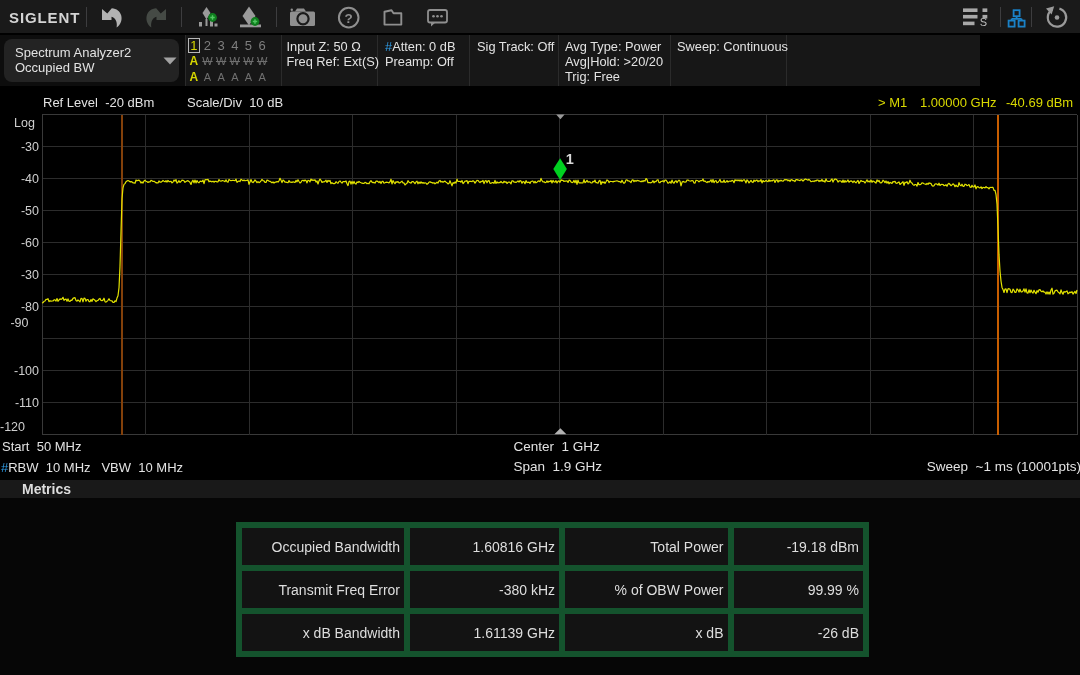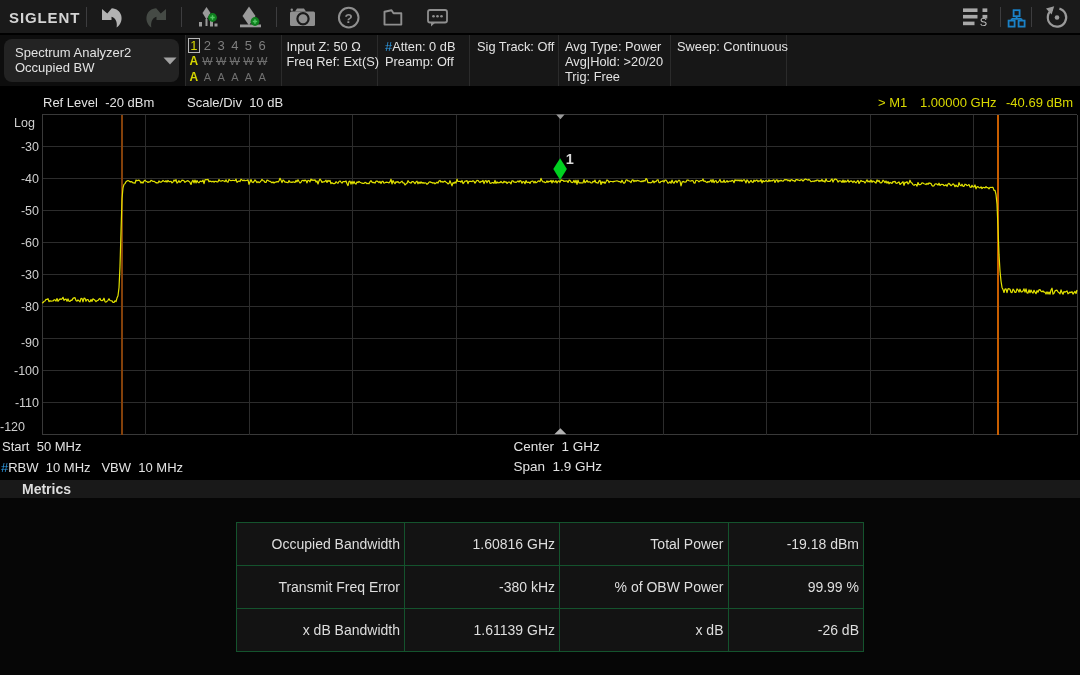--- a/index.html
+++ b/index.html
@@ -4,40 +4,40 @@
 html,body { width:1080px; height:675px; background:#000; overflow:hidden;
   font-family:"Liberation Sans", sans-serif; }
 .abs { position:absolute; }
 #root { position:relative; width:1080px; height:675px; background:#000; }
 
 #tbar { position:absolute; left:0; top:0; width:1080px; height:33px; background:#1a1a1a; }
 .tsep { position:absolute; top:7px; width:1px; height:20px; background:#3d3d3f; }
 #logo { position:absolute; left:9px; top:9px; font-size:15px; font-weight:bold; color:#d4d4d4;
   letter-spacing:0.9px; }
 
-#srow { position:absolute; left:0; top:35px; width:1080px; height:51px; background:#171717; }
+#srow { position:absolute; left:0; top:35px; width:980px; height:51px; background:#171717; }
 #ddstrip { position:absolute; left:0; top:0; width:185px; height:51px; background:#0d0d0d; }
 .sdiv { position:absolute; top:0; width:1px; height:51px; background:#2b2b2b; }
 .stext { position:absolute; font-size:12.8px; color:#e2e2e2; white-space:pre; line-height:15px; }
 #ddpanel { position:absolute; left:4px; top:4px; width:175px; height:43px; background:#232323; border-radius:8px; }
 .trl { position:absolute; left:187px; width:84px; height:16px; display:flex; }
 .trl span { width:13.66px; text-align:center; font-size:13px; line-height:16px; }
 .trl[style*="11px"] span { font-size:11px; }
 
 #chart { position:absolute; left:0; top:87px; width:1080px; height:393px; background:#000; }
 .ylab { position:absolute; font-size:12.5px; color:#cfcfcf; line-height:14px; }
 .blab { position:absolute; font-size:13px; color:#e2e2e2; white-space:pre; line-height:15px; }
 .yellow { color:#d9d900; }
 .blab2 { position:absolute; font-size:13.5px; color:#e2e2e2; white-space:pre; line-height:15px; }
 
 #mbar { position:absolute; left:0; top:480px; width:1080px; height:18px; background:#191919; }
 #mbar div { position:absolute; left:22px; top:1px; font-size:14px; font-weight:bold; color:#dedede; }
 #lower { position:absolute; left:0; top:498px; width:1080px; height:177px; background:#060606; }
 table { position:absolute; left:236px; top:522px; z-index:5; border-collapse:collapse; table-layout:fixed; }
-td { background:#131313; border:1px solid #14532d; font-size:14px; color:#dedede;
+td { background:#131313; border:6px solid #14532d; font-size:14px; color:#dedede;
   text-align:right; padding:0 4px 0 0; height:43.15px; }
 </style></head>
 <body>
 <div id="root">
 
 <div id="tbar">
  <div id="logo">SIGLENT</div>
  <div class="tsep" style="left:86px"></div>
  <div class="tsep" style="left:181px"></div>
  <div class="tsep" style="left:276px"></div>
@@ -172,21 +172,21 @@
  <div class="blab yellow" style="left:878px;top:8.4px">&gt; M1</div>
  <div class="blab yellow" style="left:920px;top:8.4px">1.00000 GHz</div>
  <div class="blab yellow" style="left:1006px;top:8.4px">-40.69 dBm</div>
  <div class="ylab" style="left:14px;top:28.6px;text-align:left">Log</div>
 <div class="ylab" style="left:0;top:52.5px;width:39px;text-align:right">-30</div>
 <div class="ylab" style="left:0;top:84.5px;width:39px;text-align:right">-40</div>
 <div class="ylab" style="left:0;top:116.6px;width:39px;text-align:right">-50</div>
 <div class="ylab" style="left:0;top:148.6px;width:39px;text-align:right">-60</div>
 <div class="ylab" style="left:0;top:180.6px;width:39px;text-align:right">-30</div>
 <div class="ylab" style="left:0;top:212.6px;width:39px;text-align:right">-80</div>
-<div class="ylab" style="left:0;top:249px;width:39px;text-align:right">-90</div>
+<div class="ylab" style="left:0;top:229px;width:39px;text-align:center">-90</div>
 <div class="ylab" style="left:0;top:276.7px;width:39px;text-align:right">-100</div>
 <div class="ylab" style="left:0;top:308.7px;width:39px;text-align:right">-110</div>
 <div class="ylab" style="left:0;top:333.3px;width:39px;text-align:left">-120</div>
  <svg class="abs" style="left:0;top:0" width="1080" height="393" viewBox="0 0 1080 393">
   <g shape-rendering="crispEdges">
   <line x1="42.0" y1="27.5" x2="1077.3" y2="27.5" stroke="#393939" stroke-width="1"></line>
 <line x1="42.0" y1="59.5" x2="1077.3" y2="59.5" stroke="#2c2c2c" stroke-width="1"></line>
 <line x1="42.0" y1="91.5" x2="1077.3" y2="91.5" stroke="#2c2c2c" stroke-width="1"></line>
 <line x1="42.0" y1="123.6" x2="1077.3" y2="123.6" stroke="#2c2c2c" stroke-width="1"></line>
 <line x1="42.0" y1="155.6" x2="1077.3" y2="155.6" stroke="#2c2c2c" stroke-width="1"></line>
@@ -213,20 +213,21 @@
   <path d="M556.2,27.5 L564.6,27.5 L560.4,32.2 Z" fill="#999999"></path>
   <path d="M554.4,347.2 L566.4,347.2 L560.4,341.2 Z" fill="#b2b2b2"></path>
   <polyline points="42.0,215.8 43.0,215.6 44.0,214.3 45.0,214.0 46.0,212.4 47.0,212.5 48.0,211.6 49.0,214.6 50.0,213.7 51.0,214.3 52.0,214.0 53.0,214.0 54.0,212.9 55.0,212.9 56.0,214.1 57.0,211.5 58.0,214.3 59.0,213.0 60.0,211.8 61.0,212.4 62.0,211.8 63.0,210.3 64.0,213.4 65.0,212.3 66.0,212.1 67.0,214.2 68.0,211.9 69.0,214.2 70.0,214.4 71.0,213.1 72.0,213.3 73.0,211.4 74.0,210.9 75.0,210.7 76.0,213.6 77.0,214.2 78.0,213.0 79.0,213.9 80.0,214.9 81.0,211.3 82.0,211.5 83.0,214.8 84.0,211.1 85.0,211.4 86.0,214.2 87.0,212.5 88.0,212.6 89.0,214.6 90.0,214.7 91.0,212.6 92.0,214.4 93.0,211.8 94.0,212.6 95.0,213.3 96.0,214.5 97.0,213.7 98.0,213.4 99.0,212.1 100.0,211.4 101.0,213.4 102.0,213.6 103.0,213.1 104.0,211.2 105.0,214.7 106.0,215.1 107.0,214.3 108.0,213.3 109.0,211.7 110.0,213.5 111.0,213.8 112.0,213.8 113.0,215.5 114.0,215.4 115.0,213.8 116.0,214.6 117.0,211.1 118.0,208.7 119.0,200.7 120.0,179.6 121.0,144.8 122.0,111.7 123.0,100.8 124.0,97.4 125.0,96.6 126.0,94.8 127.0,94.1 128.0,93.5 129.0,94.0 130.0,94.8 131.0,94.6 132.0,94.9 133.0,95.9 134.0,95.8 135.0,96.3 136.0,93.0 137.0,93.8 138.0,93.3 139.0,93.1 140.0,94.1 141.0,96.0 142.0,95.0 143.0,96.1 144.0,94.0 145.0,93.2 146.0,94.3 147.0,94.6 148.0,95.5 149.0,94.7 150.0,95.0 151.0,93.4 152.0,93.8 153.0,94.5 154.0,94.2 155.0,94.9 156.0,95.8 157.0,95.7 158.0,96.0 159.0,94.0 160.0,95.2 161.0,95.2 162.0,94.6 163.0,93.4 164.0,94.2 165.0,94.8 166.0,93.6 167.0,95.1 168.0,93.4 169.0,94.7 170.0,94.6 171.0,94.3 172.0,95.9 173.0,95.1 174.0,93.0 175.0,94.1 176.0,92.6 177.0,96.1 178.0,95.2 179.0,93.7 180.0,95.4 181.0,94.5 182.0,93.2 183.0,93.3 184.0,93.8 185.0,95.3 186.0,94.6 187.0,93.9 188.0,93.7 189.0,94.4 190.0,95.4 191.0,97.5 192.0,94.6 193.0,93.2 194.0,95.9 195.0,93.0 196.0,95.9 197.0,93.5 198.0,95.2 199.0,95.8 200.0,94.2 201.0,94.4 202.0,94.6 203.0,93.1 204.0,96.6 205.0,92.9 206.0,92.5 207.0,92.8 208.0,92.3 209.0,94.8 210.0,94.1 211.0,94.3 212.0,94.9 213.0,94.1 214.0,95.2 215.0,94.3 216.0,94.3 217.0,94.9 218.0,94.8 219.0,92.5 220.0,94.0 221.0,94.1 222.0,93.7 223.0,93.7 224.0,94.0 225.0,94.7 226.0,92.8 227.0,94.7 228.0,95.2 229.0,92.4 230.0,93.2 231.0,93.6 232.0,93.5 233.0,93.2 234.0,93.5 235.0,93.8 236.0,92.1 237.0,95.4 238.0,94.5 239.0,93.9 240.0,94.6 241.0,92.2 242.0,93.0 243.0,93.7 244.0,93.1 245.0,93.8 246.0,93.5 247.0,93.4 248.0,92.8 249.0,97.3 250.0,94.9 251.0,92.6 252.0,94.9 253.0,95.6 254.0,94.5 255.0,92.9 256.0,94.2 257.0,95.7 258.0,94.6 259.0,95.7 260.0,95.0 261.0,93.9 262.0,92.4 263.0,93.7 264.0,93.8 265.0,95.3 266.0,95.5 267.0,93.0 268.0,93.4 269.0,94.1 270.0,94.3 271.0,95.0 272.0,95.8 273.0,95.0 274.0,96.0 275.0,95.2 276.0,95.2 277.0,94.5 278.0,95.1 279.0,93.8 280.0,91.3 281.0,93.1 282.0,95.6 283.0,93.0 284.0,93.8 285.0,95.2 286.0,95.1 287.0,95.5 288.0,95.7 289.0,93.6 290.0,95.2 291.0,95.1 292.0,95.4 293.0,94.8 294.0,95.1 295.0,95.5 296.0,93.4 297.0,94.8 298.0,92.7 299.0,94.5 300.0,96.0 301.0,95.2 302.0,93.5 303.0,93.2 304.0,94.1 305.0,93.0 306.0,93.6 307.0,95.9 308.0,93.3 309.0,93.5 310.0,94.9 311.0,92.0 312.0,93.4 313.0,92.9 314.0,93.5 315.0,92.8 316.0,95.1 317.0,94.0 318.0,97.0 319.0,93.9 320.0,92.1 321.0,93.3 322.0,95.4 323.0,94.9 324.0,94.9 325.0,94.3 326.0,93.2 327.0,95.4 328.0,93.3 329.0,94.4 330.0,93.5 331.0,96.7 332.0,95.7 333.0,96.4 334.0,96.8 335.0,96.4 336.0,94.7 337.0,95.7 338.0,96.3 339.0,94.5 340.0,93.9 341.0,95.1 342.0,96.1 343.0,94.7 344.0,94.6 345.0,94.7 346.0,94.0 347.0,96.8 348.0,98.6 349.0,94.5 350.0,94.1 351.0,97.1 352.0,94.4 353.0,96.8 354.0,94.4 355.0,96.4 356.0,97.1 357.0,94.9 358.0,95.6 359.0,94.5 360.0,95.3 361.0,95.7 362.0,96.2 363.0,96.4 364.0,96.4 365.0,95.4 366.0,95.8 367.0,96.7 368.0,96.2 369.0,96.8 370.0,94.7 371.0,93.6 372.0,95.1 373.0,95.6 374.0,95.4 375.0,96.1 376.0,94.2 377.0,94.1 378.0,94.6 379.0,95.7 380.0,94.5 381.0,96.5 382.0,94.4 383.0,94.4 384.0,96.1 385.0,95.8 386.0,95.2 387.0,95.4 388.0,95.4 389.0,96.0 390.0,94.7 391.0,92.2 392.0,97.0 393.0,93.6 394.0,95.3 395.0,96.7 396.0,94.7 397.0,95.3 398.0,94.6 399.0,95.8 400.0,95.8 401.0,94.9 402.0,94.2 403.0,96.0 404.0,95.9 405.0,98.0 406.0,96.9 407.0,96.3 408.0,93.7 409.0,95.2 410.0,95.6 411.0,96.2 412.0,94.6 413.0,94.5 414.0,95.4 415.0,96.7 416.0,95.0 417.0,94.1 418.0,96.8 419.0,95.0 420.0,96.4 421.0,94.8 422.0,96.1 423.0,95.6 424.0,96.3 425.0,95.9 426.0,96.0 427.0,97.3 428.0,96.6 429.0,95.2 430.0,94.7 431.0,95.4 432.0,95.6 433.0,96.1 434.0,95.7 435.0,96.8 436.0,96.1 437.0,95.2 438.0,96.1 439.0,94.0 440.0,93.4 441.0,95.1 442.0,94.4 443.0,95.3 444.0,94.6 445.0,94.1 446.0,95.2 447.0,95.8 448.0,96.9 449.0,96.4 450.0,93.7 451.0,96.2 452.0,98.9 453.0,95.6 454.0,96.3 455.0,95.0 456.0,96.1 457.0,92.2 458.0,94.4 459.0,94.5 460.0,94.3 461.0,95.2 462.0,93.5 463.0,96.6 464.0,95.5 465.0,94.1 466.0,94.1 467.0,93.6 468.0,96.6 469.0,94.3 470.0,94.3 471.0,94.3 472.0,94.7 473.0,93.7 474.0,94.4 475.0,96.2 476.0,94.6 477.0,93.4 478.0,93.5 479.0,94.7 480.0,95.5 481.0,94.4 482.0,94.7 483.0,93.4 484.0,96.6 485.0,94.1 486.0,93.5 487.0,95.8 488.0,93.9 489.0,93.5 490.0,96.2 491.0,96.4 492.0,95.6 493.0,95.5 494.0,96.4 495.0,93.4 496.0,96.5 497.0,94.8 498.0,96.0 499.0,95.4 500.0,95.6 501.0,94.5 502.0,95.6 503.0,96.0 504.0,94.2 505.0,95.3 506.0,94.7 507.0,96.5 508.0,95.3 509.0,95.0 510.0,95.4 511.0,96.9 512.0,93.8 513.0,93.9 514.0,95.1 515.0,95.1 516.0,95.4 517.0,94.8 518.0,93.9 519.0,95.1 520.0,93.6 521.0,94.0 522.0,96.3 523.0,94.5 524.0,94.9 525.0,96.7 526.0,93.6 527.0,95.6 528.0,95.3 529.0,95.1 530.0,96.4 531.0,94.5 532.0,94.2 533.0,94.2 534.0,95.9 535.0,94.3 536.0,95.8 537.0,95.2 538.0,94.1 539.0,93.9 540.0,94.7 541.0,91.4 542.0,93.7 543.0,95.0 544.0,94.7 545.0,95.7 546.0,95.5 547.0,93.9 548.0,95.3 549.0,94.2 550.0,94.7 551.0,93.3 552.0,96.0 553.0,93.4 554.0,95.0 555.0,95.2 556.0,93.7 557.0,96.0 558.0,94.2 559.0,93.8 560.0,95.3 561.0,92.9 562.0,93.4 563.0,93.4 564.0,94.5 565.0,94.0 566.0,94.1 567.0,93.8 568.0,95.4 569.0,93.2 570.0,93.4 571.0,94.9 572.0,95.6 573.0,95.3 574.0,93.4 575.0,95.7 576.0,93.2 577.0,97.4 578.0,93.2 579.0,95.9 580.0,95.9 581.0,95.8 582.0,96.0 583.0,95.8 584.0,92.6 585.0,95.7 586.0,94.8 587.0,93.3 588.0,95.1 589.0,94.9 590.0,94.8 591.0,95.9 592.0,96.0 593.0,94.3 594.0,94.9 595.0,93.1 596.0,95.7 597.0,95.7 598.0,96.2 599.0,93.9 600.0,93.3 601.0,97.5 602.0,94.6 603.0,95.9 604.0,94.8 605.0,96.4 606.0,94.7 607.0,92.9 608.0,93.6 609.0,95.6 610.0,94.3 611.0,94.5 612.0,94.5 613.0,94.9 614.0,94.4 615.0,94.3 616.0,94.0 617.0,93.8 618.0,94.2 619.0,94.6 620.0,94.6 621.0,95.6 622.0,93.2 623.0,95.1 624.0,96.3 625.0,95.5 626.0,93.0 627.0,92.8 628.0,94.0 629.0,93.9 630.0,94.6 631.0,95.6 632.0,93.1 633.0,92.9 634.0,94.7 635.0,93.4 636.0,94.4 637.0,93.4 638.0,93.6 639.0,93.9 640.0,94.2 641.0,94.8 642.0,93.8 643.0,94.7 644.0,93.5 645.0,94.1 646.0,91.5 647.0,92.5 648.0,95.7 649.0,95.6 650.0,95.7 651.0,95.8 652.0,95.2 653.0,93.7 654.0,95.8 655.0,94.4 656.0,94.7 657.0,93.0 658.0,92.7 659.0,95.6 660.0,95.7 661.0,94.4 662.0,94.5 663.0,93.6 664.0,95.0 665.0,93.1 666.0,93.1 667.0,94.5 668.0,96.3 669.0,95.8 670.0,94.7 671.0,96.3 672.0,93.1 673.0,95.5 674.0,96.2 675.0,94.4 676.0,93.7 677.0,95.6 678.0,94.1 679.0,93.1 680.0,94.1 681.0,98.8 682.0,95.3 683.0,94.4 684.0,94.9 685.0,95.1 686.0,95.0 687.0,93.1 688.0,93.0 689.0,93.7 690.0,94.0 691.0,94.1 692.0,93.5 693.0,93.8 694.0,95.9 695.0,96.1 696.0,93.3 697.0,93.5 698.0,93.8 699.0,94.8 700.0,93.9 701.0,93.7 702.0,93.7 703.0,92.0 704.0,94.4 705.0,94.0 706.0,94.9 707.0,95.6 708.0,94.5 709.0,95.1 710.0,94.2 711.0,92.8 712.0,95.4 713.0,92.5 714.0,95.6 715.0,94.0 716.0,93.6 717.0,95.8 718.0,95.3 719.0,94.0 720.0,92.5 721.0,95.2 722.0,94.7 723.0,95.3 724.0,93.0 725.0,95.4 726.0,95.0 727.0,93.6 728.0,95.1 729.0,94.3 730.0,94.0 731.0,94.4 732.0,93.4 733.0,93.8 734.0,95.7 735.0,92.8 736.0,93.7 737.0,92.9 738.0,93.8 739.0,93.0 740.0,94.1 741.0,92.8 742.0,94.4 743.0,93.2 744.0,92.7 745.0,93.7 746.0,95.9 747.0,92.8 748.0,94.0 749.0,95.9 750.0,94.7 751.0,93.3 752.0,94.9 753.0,95.5 754.0,93.0 755.0,94.4 756.0,93.3 757.0,93.1 758.0,94.8 759.0,93.7 760.0,94.3 761.0,92.6 762.0,95.9 763.0,93.5 764.0,94.7 765.0,94.4 766.0,93.3 767.0,94.2 768.0,94.6 769.0,92.8 770.0,94.3 771.0,93.5 772.0,94.1 773.0,93.1 774.0,92.9 775.0,95.5 776.0,93.3 777.0,92.7 778.0,95.1 779.0,93.4 780.0,94.2 781.0,93.2 782.0,94.0 783.0,94.2 784.0,93.3 785.0,92.4 786.0,93.1 787.0,92.5 788.0,93.8 789.0,93.0 790.0,94.4 791.0,92.7 792.0,92.8 793.0,93.7 794.0,93.7 795.0,94.5 796.0,92.6 797.0,92.6 798.0,93.1 799.0,93.2 800.0,93.7 801.0,92.7 802.0,92.9 803.0,94.0 804.0,93.0 805.0,92.2 806.0,92.2 807.0,92.7 808.0,93.2 809.0,92.3 810.0,93.3 811.0,94.6 812.0,94.5 813.0,94.0 814.0,94.6 815.0,93.6 816.0,94.0 817.0,93.0 818.0,93.1 819.0,94.5 820.0,93.5 821.0,94.2 822.0,92.4 823.0,94.5 824.0,93.8 825.0,95.0 826.0,91.9 827.0,94.0 828.0,94.5 829.0,94.2 830.0,94.5 831.0,92.9 832.0,92.0 833.0,95.1 834.0,93.0 835.0,92.0 836.0,92.2 837.0,93.0 838.0,95.1 839.0,93.9 840.0,93.9 841.0,94.0 842.0,95.4 843.0,93.1 844.0,95.5 845.0,93.5 846.0,95.1 847.0,94.3 848.0,92.9 849.0,95.2 850.0,94.3 851.0,93.9 852.0,94.4 853.0,95.5 854.0,94.0 855.0,95.0 856.0,95.8 857.0,94.5 858.0,93.4 859.0,96.5 860.0,94.9 861.0,93.4 862.0,94.4 863.0,94.4 864.0,94.6 865.0,96.0 866.0,94.5 867.0,92.8 868.0,94.9 869.0,94.0 870.0,95.1 871.0,93.1 872.0,95.3 873.0,93.9 874.0,94.5 875.0,95.2 876.0,96.1 877.0,92.9 878.0,94.5 879.0,93.5 880.0,95.6 881.0,96.0 882.0,95.3 883.0,93.2 884.0,94.2 885.0,95.7 886.0,94.0 887.0,96.2 888.0,94.6 889.0,96.8 890.0,95.3 891.0,95.9 892.0,96.4 893.0,94.5 894.0,94.9 895.0,94.3 896.0,96.2 897.0,96.3 898.0,95.6 899.0,94.9 900.0,97.5 901.0,96.5 902.0,95.8 903.0,94.6 904.0,98.3 905.0,95.2 906.0,95.7 907.0,94.7 908.0,97.0 909.0,96.0 910.0,93.2 911.0,95.5 912.0,96.1 913.0,97.6 914.0,98.4 915.0,97.5 916.0,97.5 917.0,99.2 918.0,95.5 919.0,97.7 920.0,97.6 921.0,97.2 922.0,95.8 923.0,96.1 924.0,96.7 925.0,97.0 926.0,97.6 927.0,96.3 928.0,97.3 929.0,95.8 930.0,96.4 931.0,96.4 932.0,98.5 933.0,99.2 934.0,98.8 935.0,97.0 936.0,96.9 937.0,97.1 938.0,98.1 939.0,96.2 940.0,98.5 941.0,97.6 942.0,97.4 943.0,97.5 944.0,98.7 945.0,98.4 946.0,97.7 947.0,99.3 948.0,97.1 949.0,96.3 950.0,97.5 951.0,98.7 952.0,97.9 953.0,96.8 954.0,97.6 955.0,99.7 956.0,98.1 957.0,99.4 958.0,99.7 959.0,95.7 960.0,98.1 961.0,98.9 962.0,97.2 963.0,99.3 964.0,99.3 965.0,97.2 966.0,97.5 967.0,98.6 968.0,98.3 969.0,97.6 970.0,100.0 971.0,100.4 972.0,98.3 973.0,100.0 974.0,99.9 975.0,98.0 976.0,101.8 977.0,99.8 978.0,99.7 979.0,100.7 980.0,100.9 981.0,99.8 982.0,101.6 983.0,100.4 984.0,100.5 985.0,100.9 986.0,99.6 987.0,100.7 988.0,100.7 989.0,101.8 990.0,100.4 991.0,100.5 992.0,100.4 993.0,100.4 994.0,103.4 995.0,103.4 996.0,107.5 997.0,117.1 998.0,140.7 999.0,167.4 1000.0,184.1 1001.0,194.0 1002.0,200.4 1003.0,202.4 1004.0,205.5 1005.0,202.0 1006.0,201.9 1007.0,205.7 1008.0,201.9 1009.0,201.7 1010.0,202.3 1011.0,205.2 1012.0,205.6 1013.0,202.1 1014.0,203.3 1015.0,205.4 1016.0,205.4 1017.0,201.8 1018.0,202.9 1019.0,205.1 1020.0,202.2 1021.0,204.9 1022.0,204.9 1023.0,203.9 1024.0,201.8 1025.0,205.1 1026.0,201.9 1027.0,205.9 1028.0,206.1 1029.0,202.8 1030.0,205.7 1031.0,203.0 1032.0,205.1 1033.0,206.1 1034.0,203.3 1035.0,205.1 1036.0,206.7 1037.0,203.7 1038.0,205.2 1039.0,202.8 1040.0,202.7 1041.0,204.2 1042.0,204.8 1043.0,204.0 1044.0,205.1 1045.0,205.2 1046.0,207.0 1047.0,204.8 1048.0,207.1 1049.0,205.0 1050.0,207.2 1051.0,203.0 1052.0,201.2 1053.0,207.1 1054.0,206.2 1055.0,203.9 1056.0,203.4 1057.0,203.2 1058.0,204.9 1059.0,205.7 1060.0,206.8 1061.0,202.8 1062.0,205.6 1063.0,207.2 1064.0,204.5 1065.0,205.2 1066.0,204.5 1067.0,203.9 1068.0,206.8 1069.0,206.1 1070.0,205.0 1071.0,205.7 1072.0,204.7 1073.0,207.1 1074.0,205.7 1075.0,204.5 1076.0,206.5 1077.0,203.0" fill="none" stroke="#e3e300" stroke-width="1.2" stroke-linejoin="round"></polyline>
   <path d="M560.1,71.3 L566.9,82.1 L560.1,92.9 L553.3,82.1 Z" fill="#00d020"></path>
   <text x="565.8" y="76.5" font-size="14.5" font-weight="bold" fill="#d8d8d8">1</text>
  </svg>
  <div class="blab" style="left:2px;top:351.9px">Start  50 MHz</div>
  <div class="blab2" style="left:513.5px;top:351.7px">Center  1 GHz</div>
  <div class="blab" style="left:1px;top:372.6px"><span style="color:#2f9de8">#</span>RBW  10 MHz&nbsp;&nbsp;&nbsp;VBW  10 MHz</div>
  <div class="blab2" style="left:513.5px;top:372.4px">Span  1.9 GHz</div>
+ <div class="blab2" style="left:0;top:372.4px;width:1081px;text-align:right">Sweep  ~1 ms (10001pts)</div>
 </div>
 
 <div id="mbar">
       <div>Metrics</div>
     </div>
 <div id="lower"></div>
  <table>
   <tbody>
         <tr>
           <td style="width:168px">Occupied Bandwidth</td>

